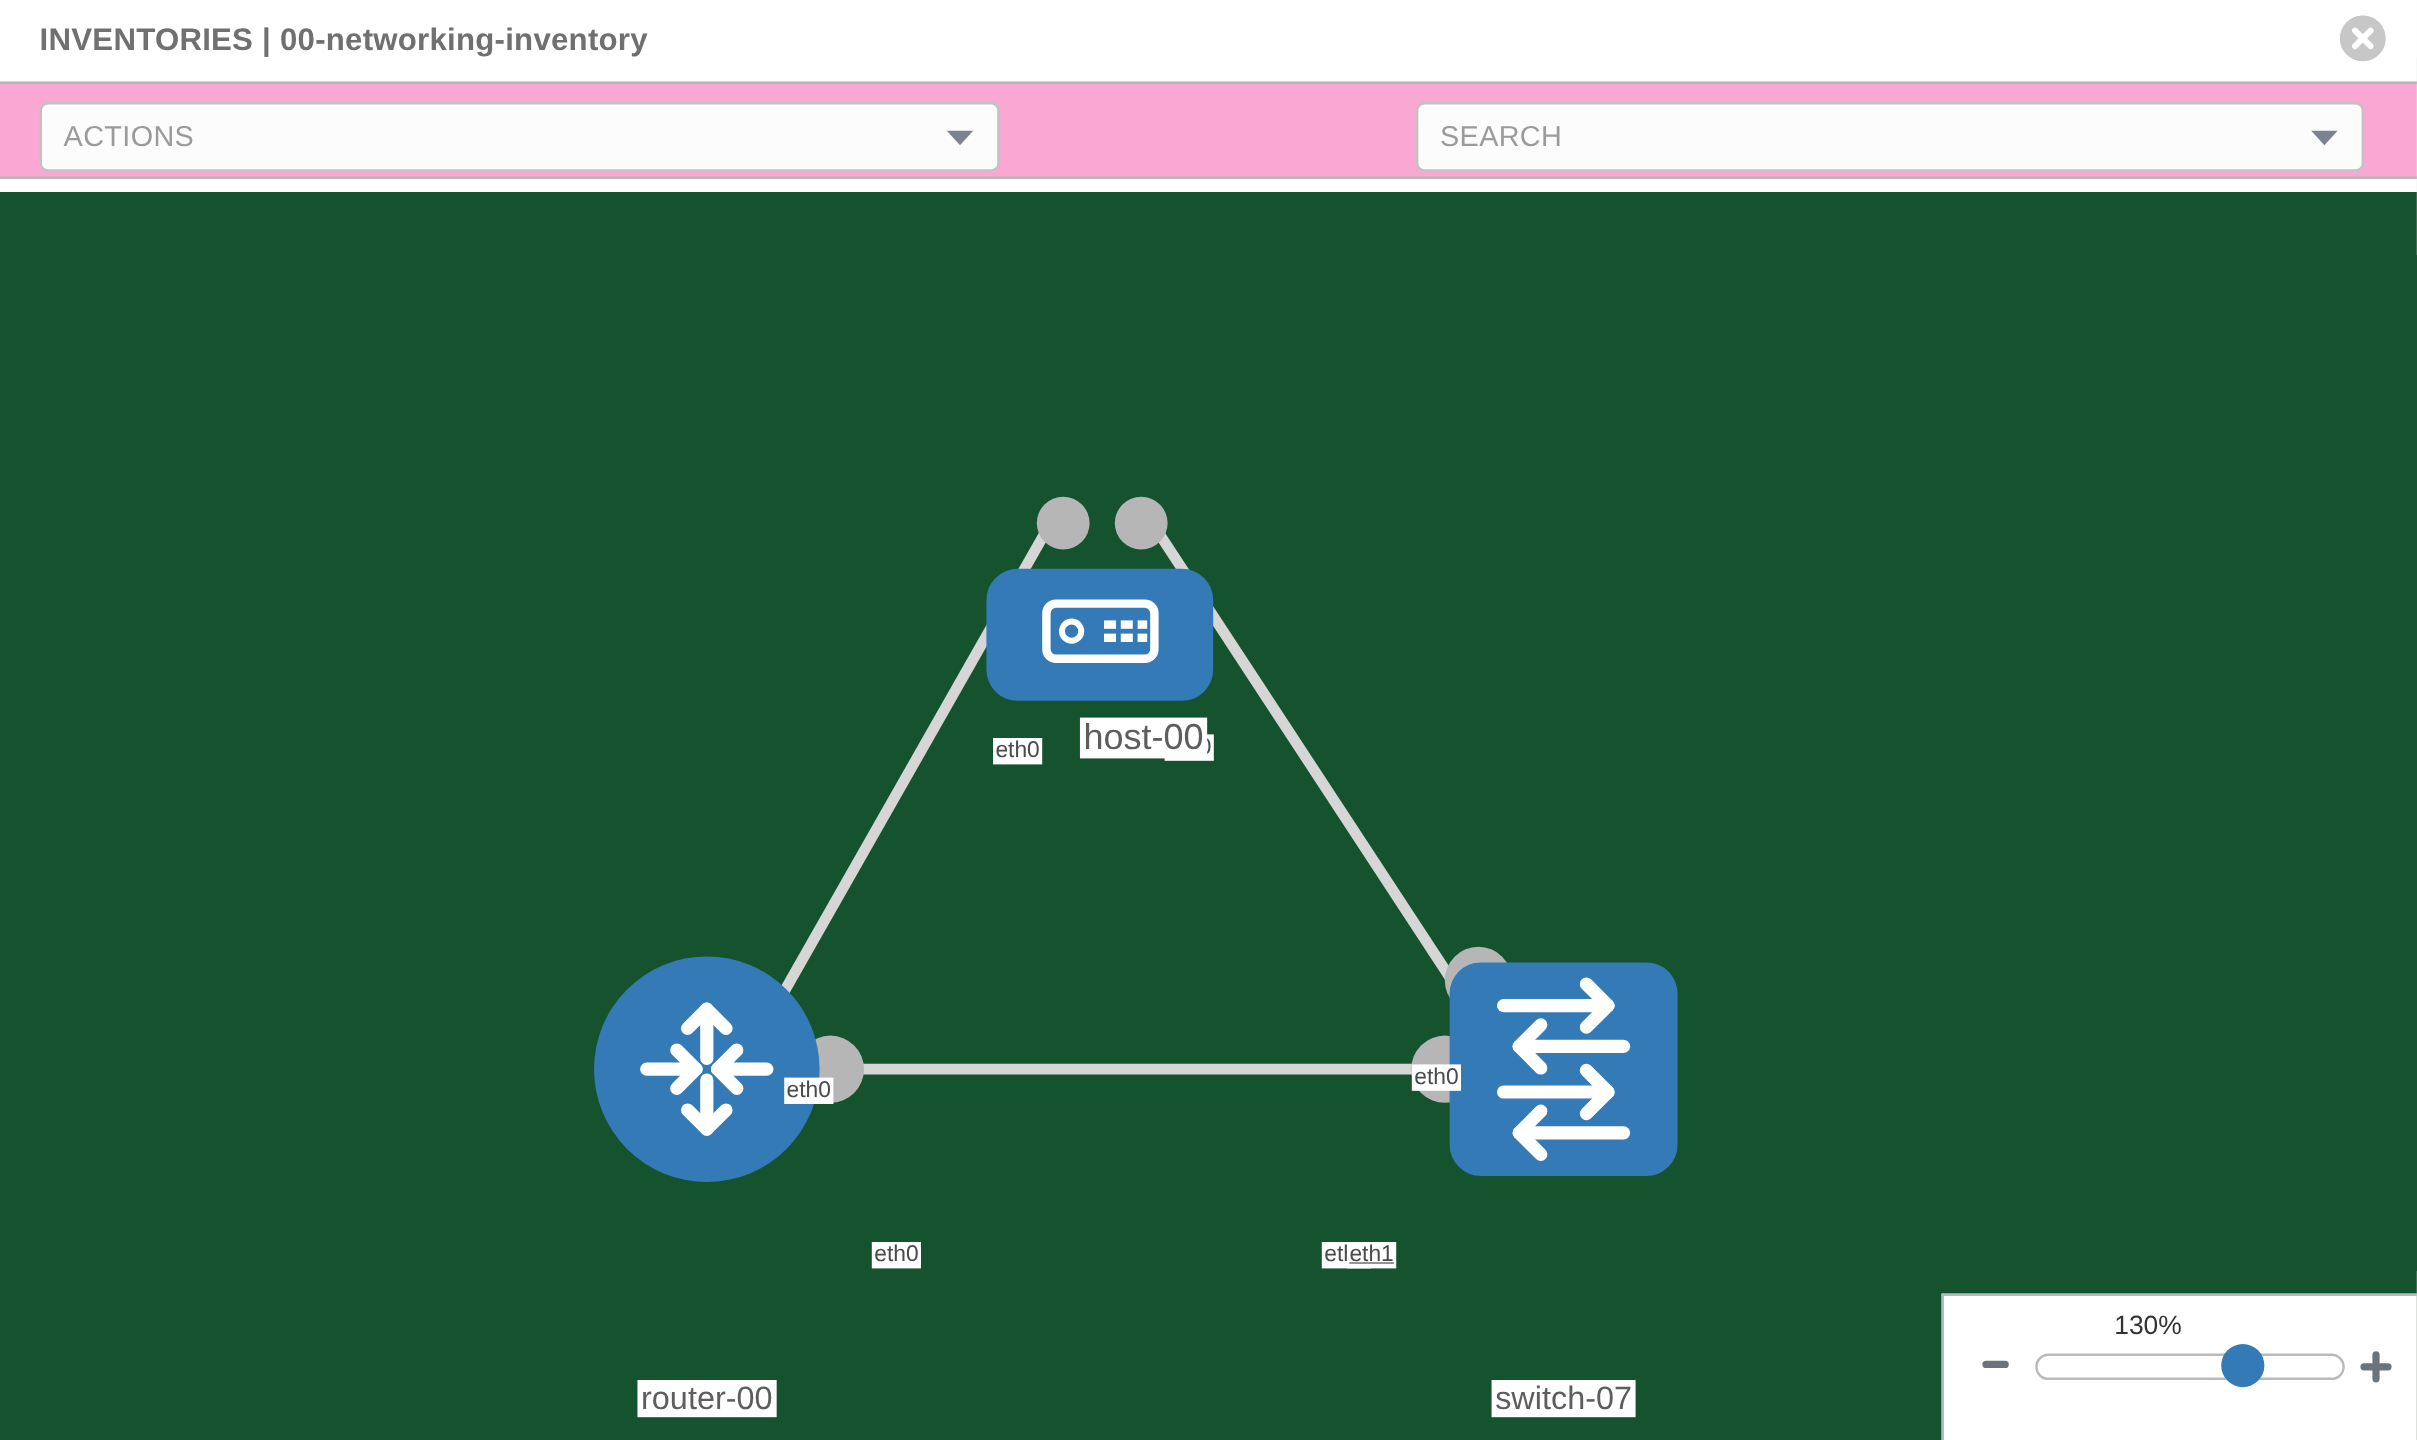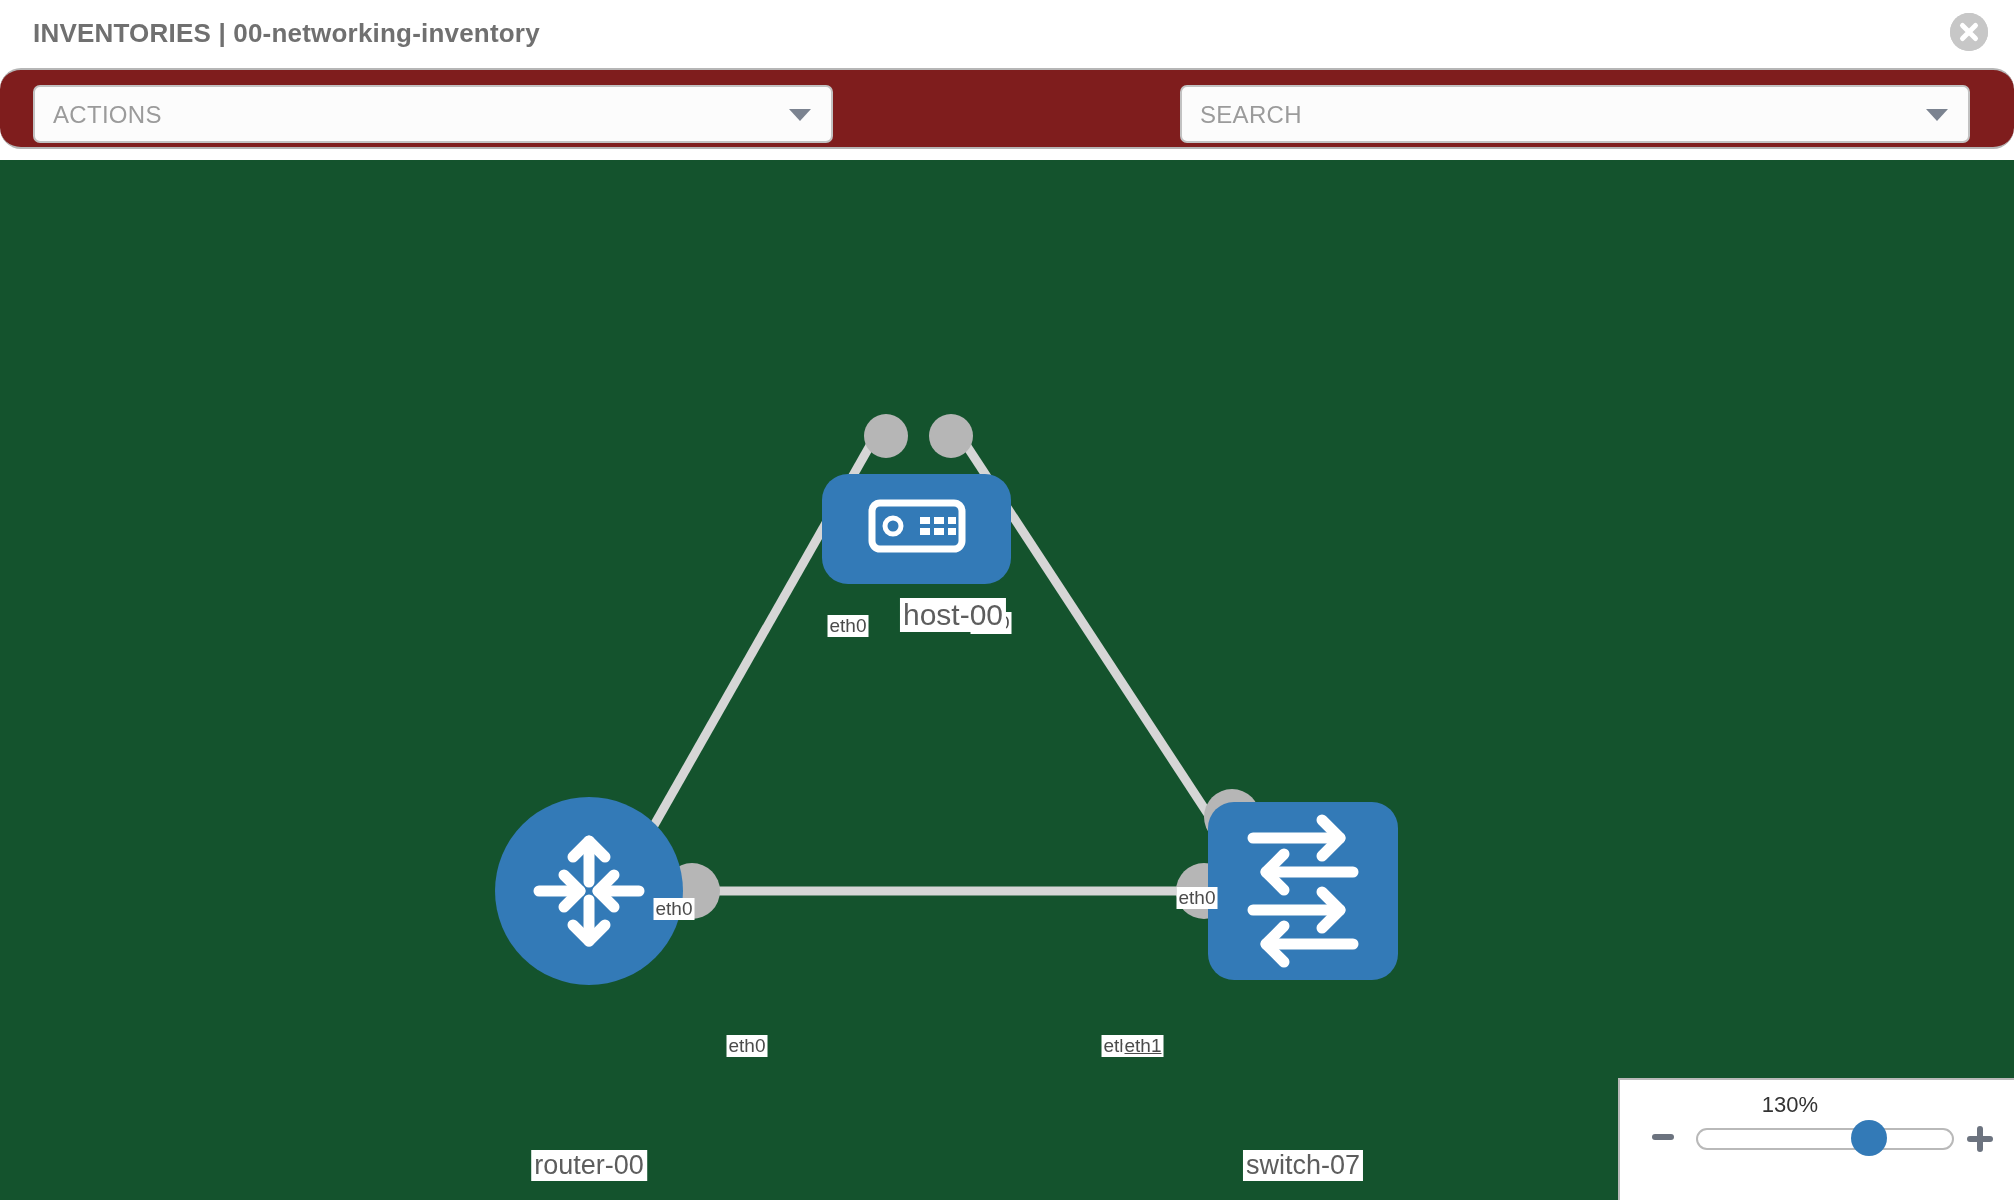--- a/index.html
+++ b/index.html
@@ -45,25 +45,24 @@
     cursor: pointer;
   }
   .close-btn svg { display: block; }
 
   
   .toolbar {
     position: absolute;
     top: 68px; left: 0;
     width: 2014px;
     height: 81px;
-    background: #7f1d1d;
+    background: #f9a8d4;
     border-top: 2px solid #b6b6b6;
     border-bottom: 2px solid #b6b6b6;
     box-sizing: border-box;
-    border-radius: 21px;
   }
   .actions-select {
     position: absolute;
     left: 33px;
     top: 15px;
     width: 800px;
     height: 58px;
     background: #fcfcfc;
     border: 2px solid #c2c2c2;
     border-radius: 7px;

